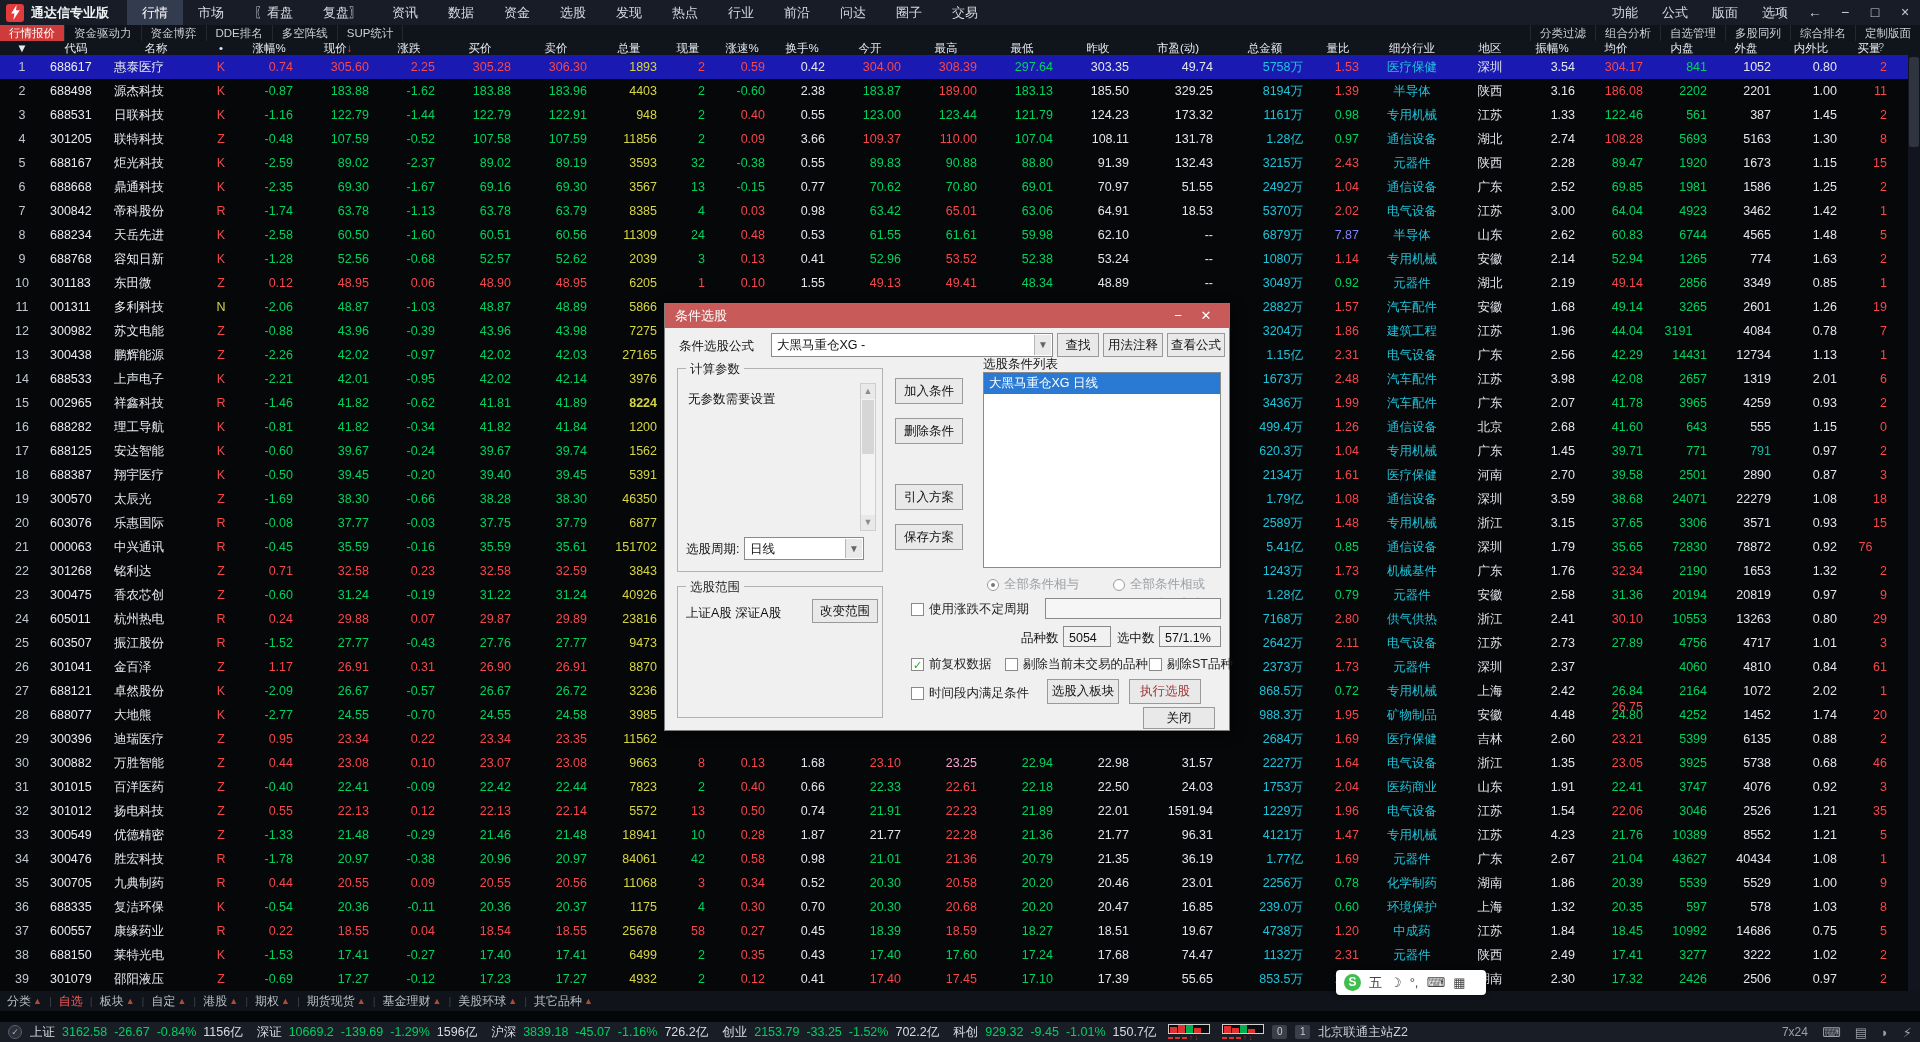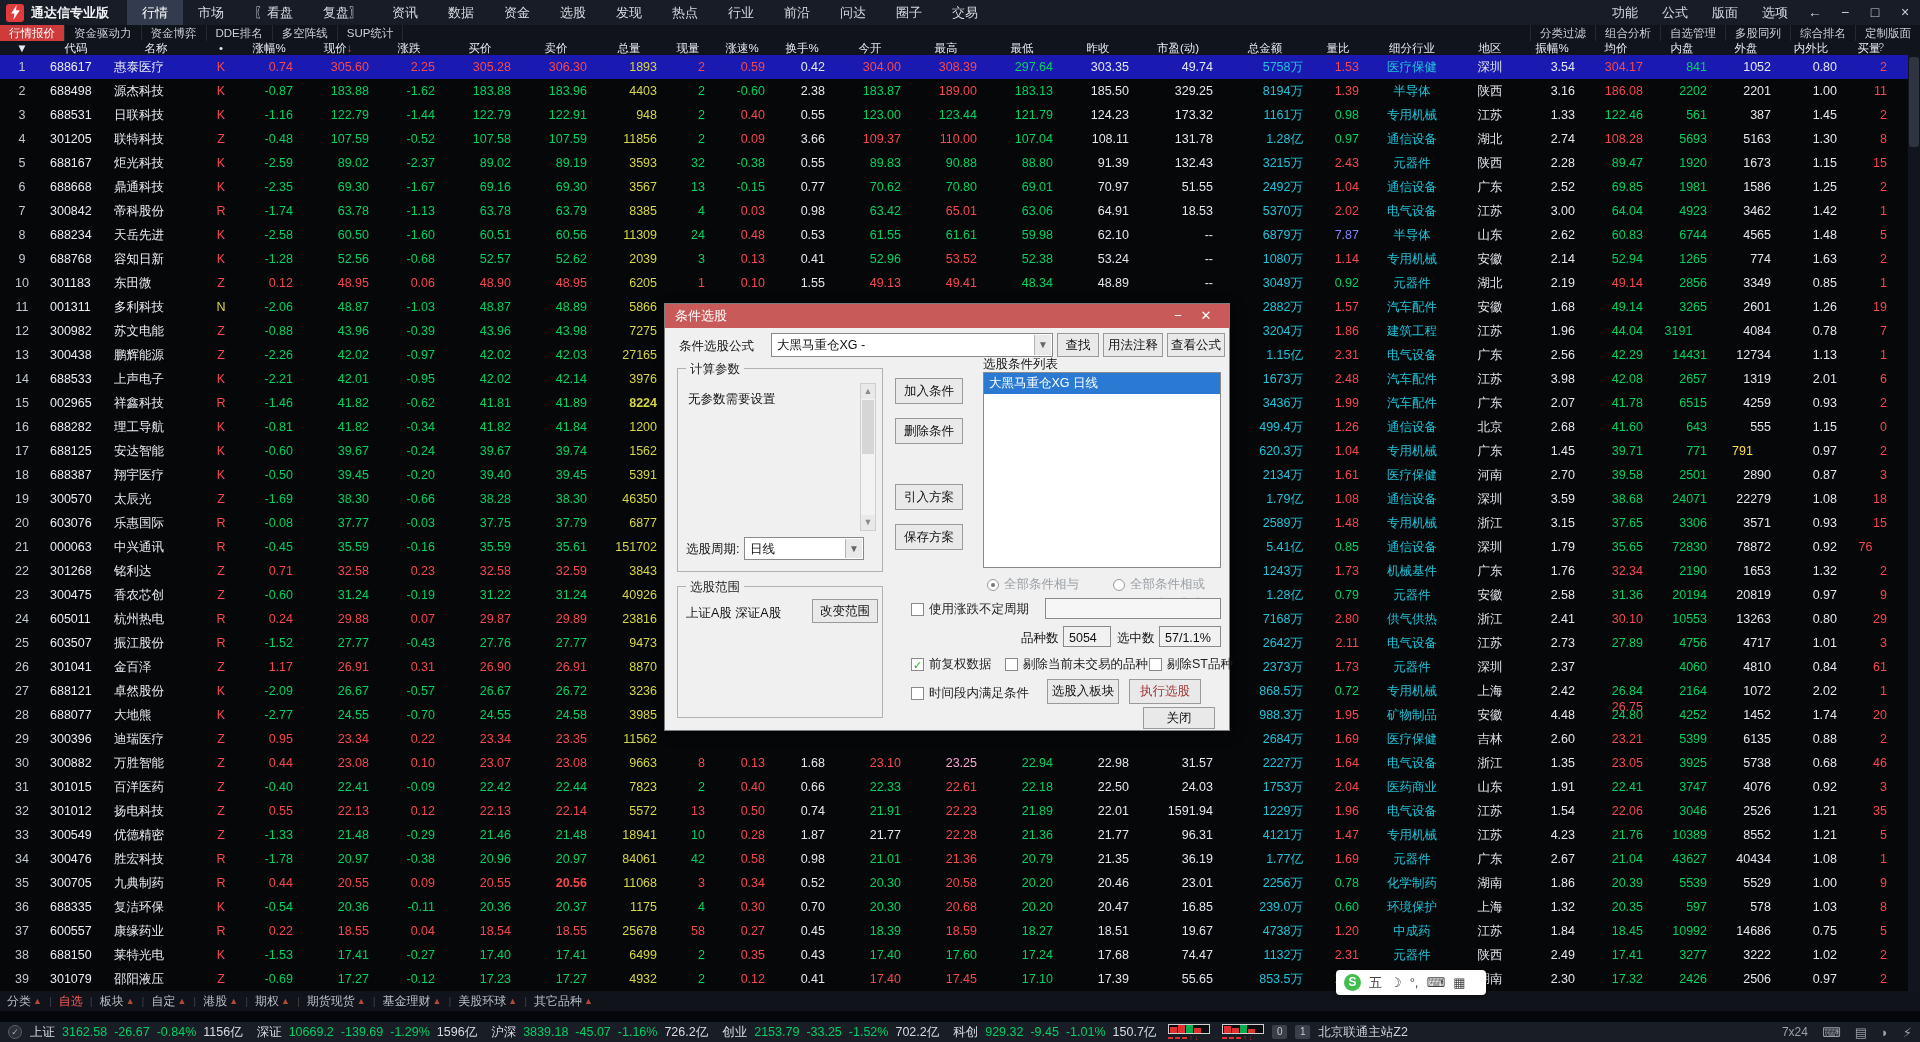--- a/index.html
+++ b/index.html
@@ -647,21 +647,21 @@
         <span class="c" style="width: 76px;"></span>
         <span class="c" style="width: 76px;"></span>
         <span class="c" style="width: 76px;"></span>
         <span class="c" style="width: 84px;"></span>
         <span class="c" style="width: 90px; color: rgb(31, 195, 217);">3436万</span>
         <span class="c" style="width: 56px; color: rgb(244, 72, 77);">1.99</span>
         <span class="c m" style="width: 92px; color: rgb(31, 195, 217);">汽车配件</span>
         <span class="c m" style="width: 64px; color: rgb(226, 229, 234);">广东</span>
         <span class="c" style="width: 60px; color: rgb(226, 229, 234);">2.07</span>
         <span class="c" style="width: 68px; color: rgb(0, 210, 95);">41.78</span>
-        <span class="c" style="width: 64px; color: rgb(0, 210, 95);">6515</span>
+        <span class="c" style="width: 64px; color: rgb(0, 210, 95);">3965</span>
         <span class="c" style="width: 64px; color: rgb(226, 229, 234);">4259</span>
         <span class="c" style="width: 66px; color: rgb(226, 229, 234);">0.93</span>
         <span class="c" style="width: 50px; color: rgb(244, 72, 77);">2</span>
       </div>
       <div class="trow">
         <span class="c m" style="width: 44px; color: rgb(194, 199, 207);">16</span>
         <span class="c l" style="width: 64px; color: rgb(232, 235, 240);">688282</span>
         <span class="c l" style="width: 96px; color: rgb(232, 235, 240);">理工导航</span>
         <span class="c m" style="width: 34px; color: rgb(244, 72, 77);">K</span>
         <span class="c" style="width: 62px; color: rgb(0, 210, 95);">-0.81</span>
@@ -708,21 +708,21 @@
         <span class="c" style="width: 76px;"></span>
         <span class="c" style="width: 76px;"></span>
         <span class="c" style="width: 84px;"></span>
         <span class="c" style="width: 90px; color: rgb(31, 195, 217);">620.3万</span>
         <span class="c" style="width: 56px; color: rgb(244, 72, 77);">1.04</span>
         <span class="c m" style="width: 92px; color: rgb(31, 195, 217);">专用机械</span>
         <span class="c m" style="width: 64px; color: rgb(226, 229, 234);">广东</span>
         <span class="c" style="width: 60px; color: rgb(226, 229, 234);">1.45</span>
         <span class="c" style="width: 68px; color: rgb(0, 210, 95);">39.71</span>
         <span class="c" style="width: 64px; color: rgb(0, 210, 95);">771</span>
-        <span class="c" style="width: 64px; color: #fde047; text-align: center;">791</span>
+        <span class="c" style="width: 64px; color: #14b8a6;">791</span>
         <span class="c" style="width: 66px; color: rgb(226, 229, 234);">0.97</span>
         <span class="c" style="width: 50px; color: rgb(244, 72, 77);">2</span>
       </div>
       <div class="trow">
         <span class="c m" style="width: 44px; color: rgb(194, 199, 207);">18</span>
         <span class="c l" style="width: 64px; color: rgb(232, 235, 240);">688387</span>
         <span class="c l" style="width: 96px; color: rgb(232, 235, 240);">翔宇医疗</span>
         <span class="c m" style="width: 34px; color: rgb(244, 72, 77);">K</span>
         <span class="c" style="width: 62px; color: rgb(0, 210, 95);">-0.50</span>
         <span class="c" style="width: 76px; color: rgb(0, 210, 95);">39.45</span>
@@ -1231,21 +1231,21 @@
       </div>
       <div class="trow">
         <span class="c m" style="width: 44px; color: rgb(194, 199, 207);">35</span>
         <span class="c l" style="width: 64px; color: rgb(232, 235, 240);">300705</span>
         <span class="c l" style="width: 96px; color: rgb(232, 235, 240);">九典制药</span>
         <span class="c m" style="width: 34px; color: rgb(244, 72, 77);">R</span>
         <span class="c" style="width: 62px; color: rgb(244, 72, 77);">0.44</span>
         <span class="c" style="width: 76px; color: rgb(244, 72, 77);">20.55</span>
         <span class="c" style="width: 66px; color: rgb(244, 72, 77);">0.09</span>
         <span class="c" style="width: 76px; color: rgb(244, 72, 77);">20.55</span>
-        <span class="c" style="width: 76px; color: rgb(244, 72, 77); font-weight: bold;">20.56</span>
+        <span class="c" style="width: 76px; color: rgb(244, 72, 77);">20.56</span>
         <span class="c" style="width: 70px; color: rgb(214, 214, 70);">11068</span>
         <span class="c" style="width: 48px; color: rgb(244, 72, 77);">3</span>
         <span class="c" style="width: 60px; color: rgb(244, 72, 77);">0.34</span>
         <span class="c" style="width: 60px; color: rgb(226, 229, 234);">0.52</span>
         <span class="c" style="width: 76px; color: rgb(0, 210, 95);">20.30</span>
         <span class="c" style="width: 76px; color: rgb(244, 72, 77);">20.58</span>
         <span class="c" style="width: 76px; color: rgb(0, 210, 95);">20.20</span>
         <span class="c" style="width: 76px; color: rgb(226, 229, 234);">20.46</span>
         <span class="c" style="width: 84px; color: rgb(226, 229, 234);">23.01</span>
         <span class="c" style="width: 90px; color: rgb(31, 195, 217);">2256万</span>

